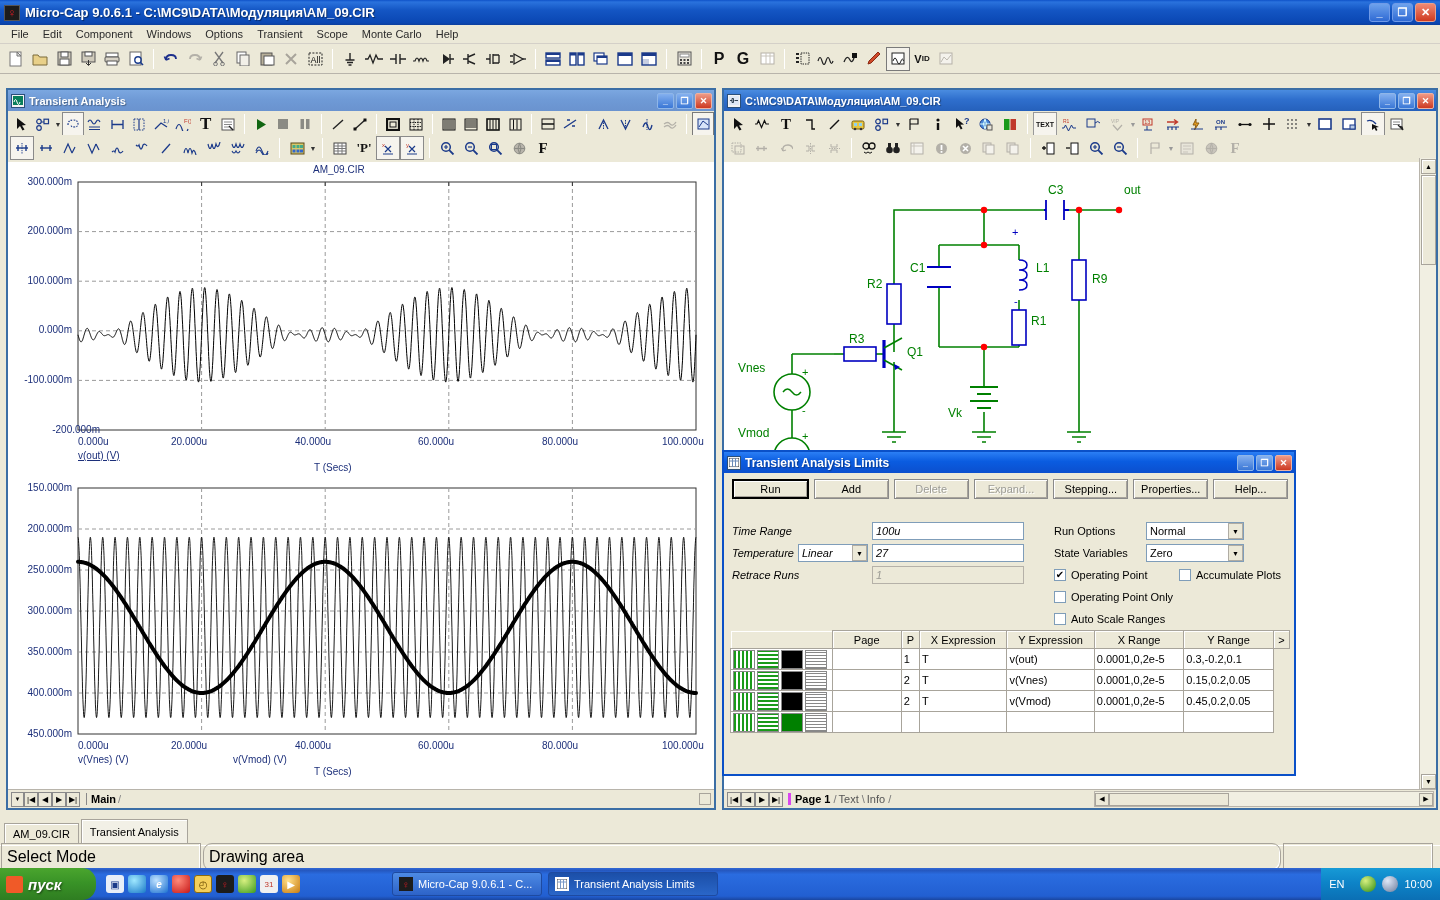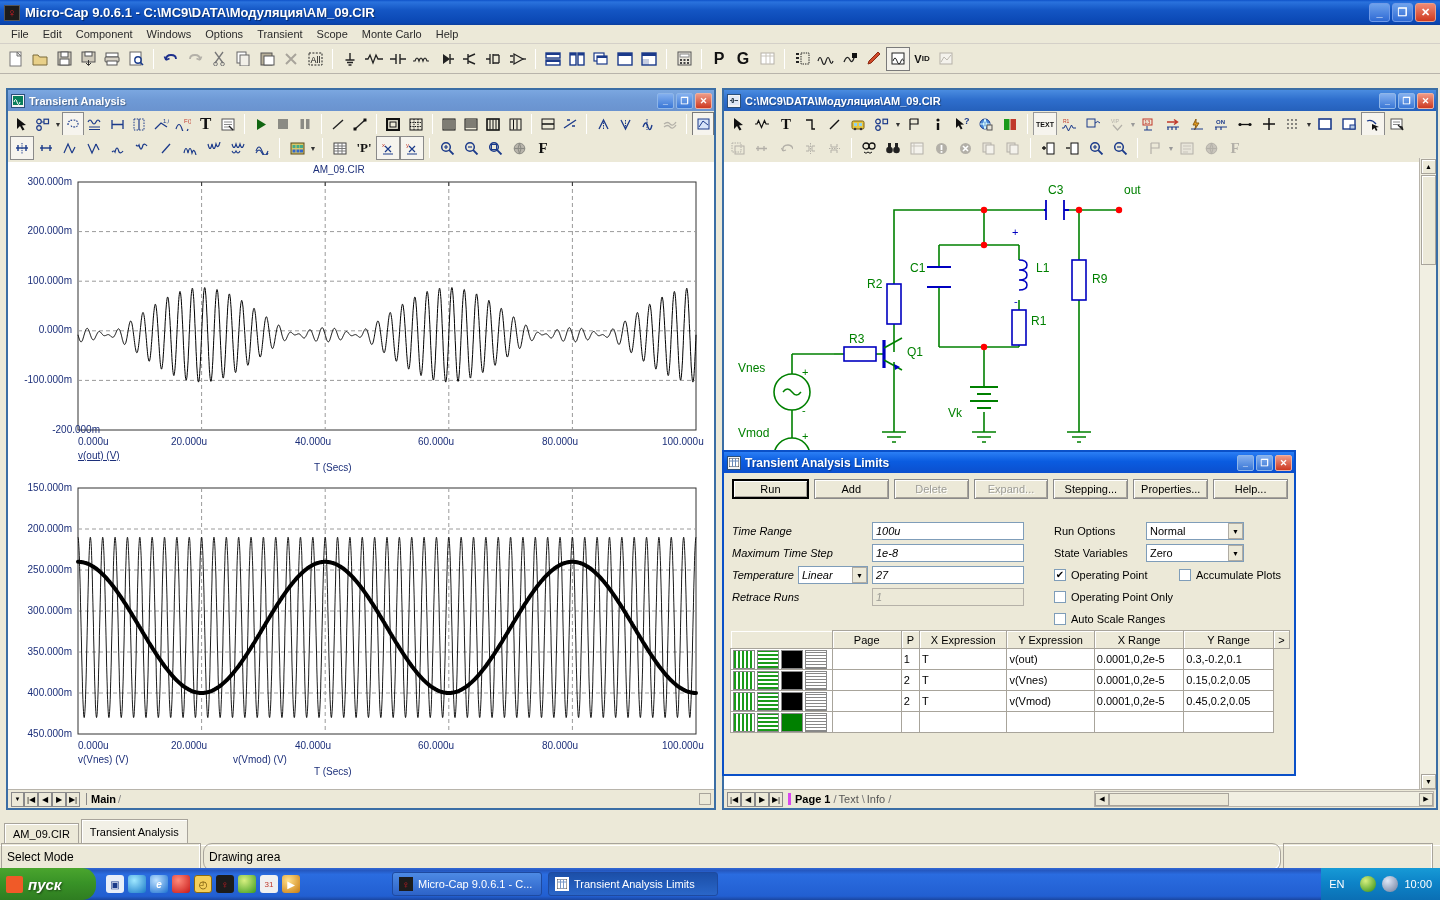--- a/index.html
+++ b/index.html
@@ -116,21 +116,21 @@
     background:#ece9d8; border:1px solid #a8a49b; height:18px; font-weight:normal;
     box-shadow: inset 1px 1px 0 #fff;
   }
   table.grid td { border:1px solid #a8a49b; height:21px; background:#fff; padding:0 2px; }
   td.swatch { background:#ece9d8; border:none; padding:0; }
 
   
   .statusbar { position:absolute; left:0; top:845px; width:1440px; height:23px;
                background:#ece9d8; display:flex; align-items:center; border-top:1px solid #fff; }
   .sbcell { height:28px; border:1px solid #a8a49b; box-shadow: inset -1px -1px 0 #fff;
-            display:flex; align-items:center; padding-left:5px; font-size:12px; margin:0 1px; }
+            display:flex; align-items:center; padding-left:5px; font-size:16px; margin:0 1px; }
 
   
   #taskbar { position:absolute; left:0; top:868px; width:1440px; height:32px;
              background:linear-gradient(to bottom,#3168d5 0%,#2558c0 8%,#2a6ce0 20%,#225fd1 88%,#1a46a0 100%); }
   #startbtn {
     position:absolute; left:0; top:0; width:96px; height:32px;
     background:linear-gradient(to bottom,#4aa52e 0%,#399327 45%,#2f7d21 100%);
     border-radius:0 14px 14px 0; display:flex; align-items:center; color:#fff;
     font-weight:bold; font-style:italic; font-size:15px; padding-left:6px;
     text-shadow:1px 1px 2px rgba(0,0,0,.5);
@@ -1312,24 +1312,20 @@
       <div class="dbtn disabled">Expand...</div>
       <div class="dbtn">Stepping...</div>
       <div class="dbtn">Properties...</div>
       <div class="dbtn">Help...</div>
     </div>
 
     <div style="position:absolute;left:8px;top:68px;width:320px;font-style:italic;">
       <div style="display:flex;align-items:center;height:22px;">
         <div class="lbl" style="width:140px;">Time Range</div>
         <div class="fld" style="width:152px;">100u</div>
-      </div>
-      <div style="display:flex;align-items:center;height:22px;">
-        <div class="lbl" style="width:140px;">Maximum Time Step</div>
-        <div class="fld" style="width:152px;">1e-8</div>
       </div>
       <div style="display:flex;align-items:center;height:22px;">
         <div class="lbl" style="width:66px;">Temperature</div>
         <div class="sel" style="width:70px;margin-right:4px;">
           <span>Linear</span>
           <span class="selarrow">▼</span>
         </div>
         <div class="fld" style="width:152px;">27</div>
       </div>
       <div style="display:flex;align-items:center;height:22px;">

